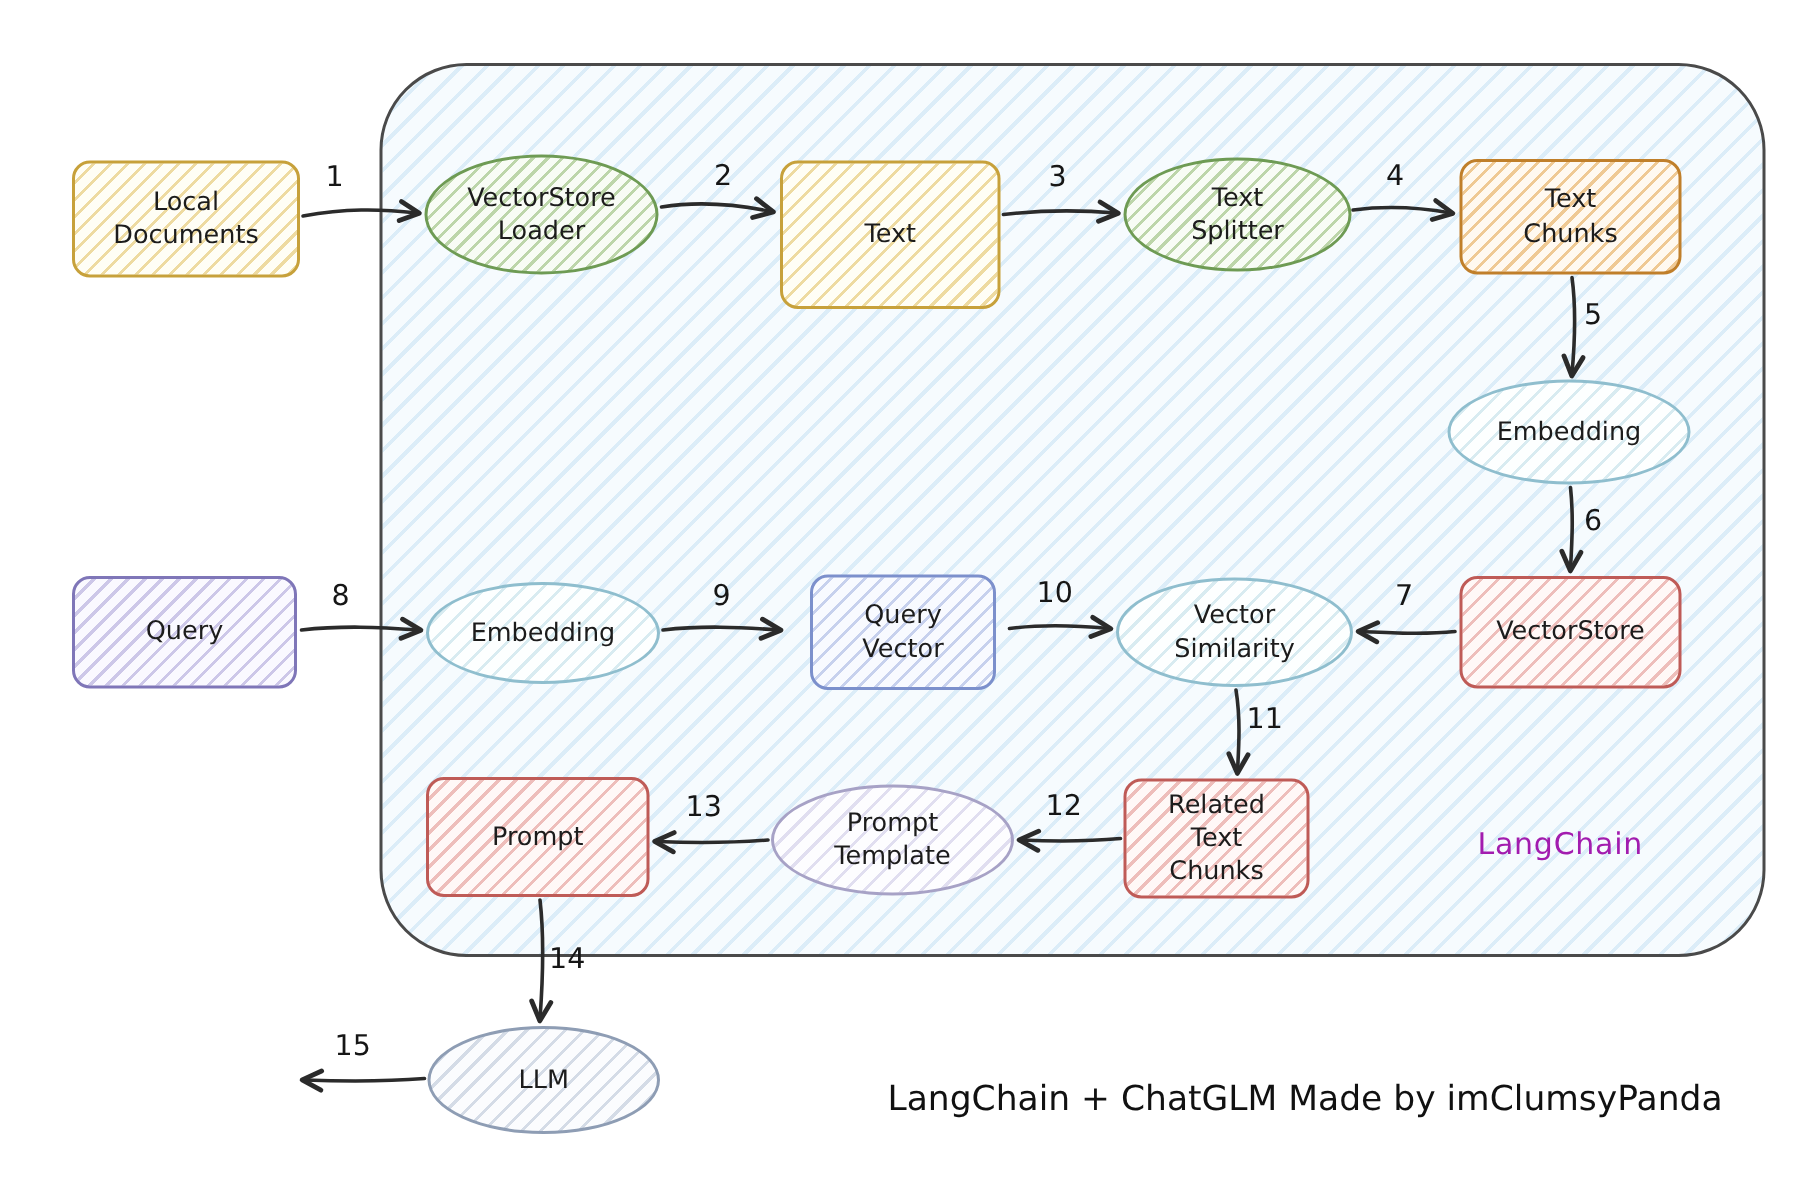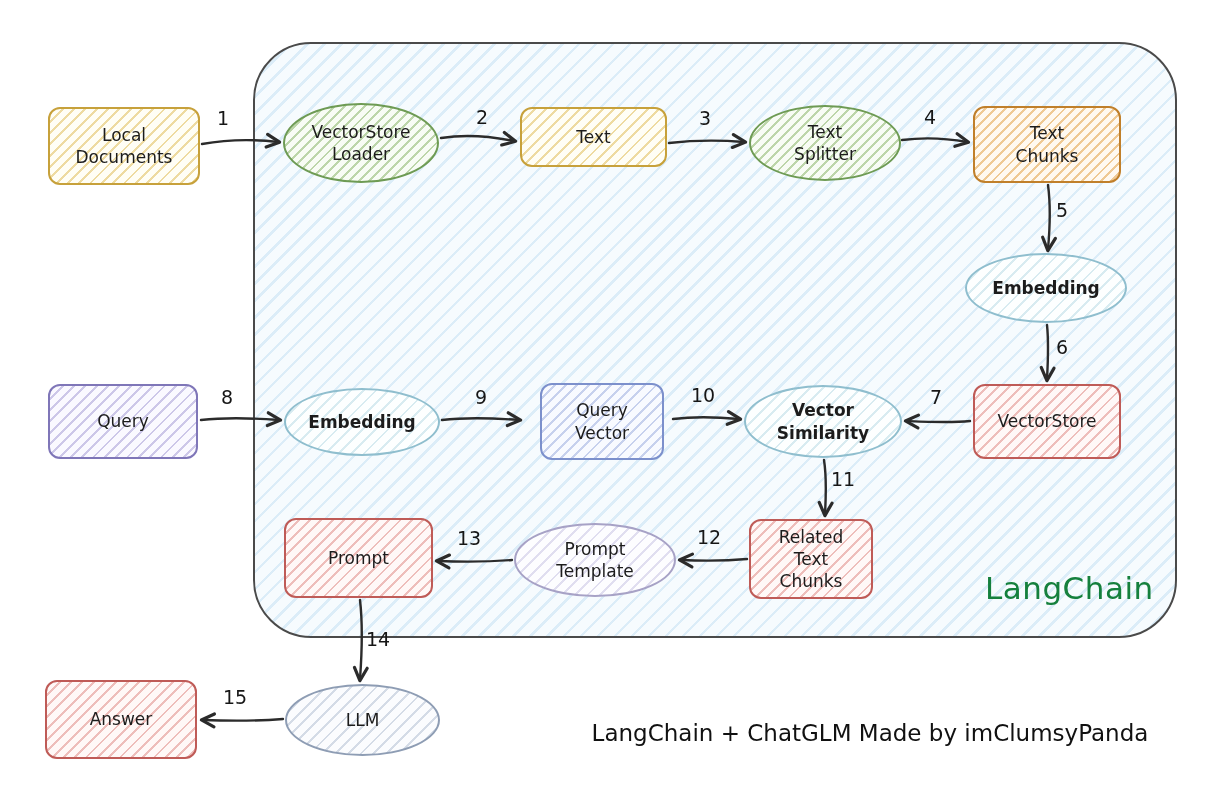--- a/index.html
+++ b/index.html
@@ -11,22 +11,22 @@
   .langchain-box {
     position:absolute; left:253px; top:42px; width:924px; height:596px;
     box-sizing:border-box;
     border:2px solid #4a4a4a; border-radius:58px;
     background-color:#f6fbfe;
     background-image:repeating-linear-gradient(135deg,
       rgba(151,200,233,0.28) 0px, rgba(151,200,233,0.28) 2.5px,
       transparent 2.5px, transparent 12px);
   }
   .langchain-label {
-    position:absolute; left:985px; top:570px; width:170px;
-    font-size:31px; font-weight:500; letter-spacing:0.5px; color:#15803d;
+    position:absolute; left:985px; top:550px; width:170px;
+    font-size:20px; font-weight:500; letter-spacing:0.5px; color:#a21caf;
   }
   .caption {
     position:absolute; left:590px; top:720px; width:560px;
     font-size:23px; font-weight:500; color:#111; text-align:center;
   }
   
   .node {
     position:absolute; box-sizing:border-box;
     display:flex; align-items:center; justify-content:center;
     text-align:center; font-size:17px; line-height:1.3; font-weight:500;
@@ -37,21 +37,21 @@
   .w72 { max-width:72px; display:inline-block; }
   .w95 { max-width:95px; display:inline-block; }
 
   .c-yellow { border-color:#C7A13B; background-color:#FFFEF5;
     background-image:repeating-linear-gradient(135deg, rgba(224,190,92,0.55) 0 2px, transparent 2px 8px); }
   .c-green { border-color:#6E9B54; background-color:#F8FCF5;
     background-image:repeating-linear-gradient(135deg, rgba(140,182,108,0.55) 0 2px, transparent 2px 7px); }
   .c-orange { border-color:#C07F2A; background-color:#FFF9F0;
     background-image:repeating-linear-gradient(135deg, rgba(226,162,72,0.55) 0 2px, transparent 2px 7px); }
   .c-teal { border-color:#8FBECE; background-color:#FDFFFF;
-    background-image:repeating-linear-gradient(135deg, rgba(172,212,224,0.45) 0 2px, transparent 2px 9px);font-weight:bold; }
+    background-image:repeating-linear-gradient(135deg, rgba(172,212,224,0.45) 0 2px, transparent 2px 9px); }
   .c-red { border-color:#BF5B57; background-color:#FFF8F7;
     background-image:repeating-linear-gradient(135deg, rgba(221,132,127,0.5) 0 2px, transparent 2px 8px); }
   .c-purple { border-color:#7F76B8; background-color:#FAF9FF;
     background-image:repeating-linear-gradient(135deg, rgba(160,150,210,0.5) 0 2px, transparent 2px 8px); }
   .c-blue { border-color:#7C90CC; background-color:#F8FAFF;
     background-image:repeating-linear-gradient(135deg, rgba(150,168,220,0.5) 0 2px, transparent 2px 8px); }
   .c-lavender { border-color:#A7A2C6; background-color:#FDFDFF;
     background-image:repeating-linear-gradient(135deg, rgba(190,185,222,0.45) 0 2px, transparent 2px 9px); }
   .c-slate { border-color:#8E9DB4; background-color:#FBFCFE;
     background-image:repeating-linear-gradient(135deg, rgba(165,180,202,0.45) 0 2px, transparent 2px 9px); }
@@ -109,21 +109,21 @@
   <span class="edge-num" style="left:457px;top:527px">13</span>
   <span class="edge-num" style="left:366px;top:628px">14</span>
   <span class="edge-num" style="left:223px;top:686px">15</span>
 
   <div class="node rect c-yellow" style="left:48px;top:107px;width:152px;height:78px">
     <span>Local Documents</span>
   </div>
   <div class="node ellipse c-green" style="left:283px;top:103px;width:156px;height:80px">
     <span>VectorStore Loader</span>
   </div>
-  <div class="node rect c-yellow" style="left:520px;top:107px;width:147px;height:60px">
+  <div class="node rect c-yellow" style="left:520px;top:107px;width:147px;height:99px">
     <span>Text</span>
   </div>
   <div class="node ellipse c-green" style="left:749px;top:105px;width:152px;height:76px">
     <span class="w95">Text Splitter</span>
   </div>
   <div class="node rect c-orange" style="left:973px;top:106px;width:148px;height:77px">
     <span class="w72">Text Chunks</span>
   </div>
 
   <div class="node ellipse c-teal" style="left:965px;top:253px;width:162px;height:70px">
@@ -152,19 +152,16 @@
   <div class="node ellipse c-lavender" style="left:514px;top:523px;width:162px;height:74px">
     <span class="w95">Prompt Template</span>
   </div>
   <div class="node ellipse c-slate" style="left:285px;top:684px;width:155px;height:72px">
     <span>LLM</span>
   </div>
 
   <div class="node rect c-red" style="left:284px;top:518px;width:149px;height:80px">
     <span>Prompt</span>
   </div>
-  <div class="node rect c-red" style="left:45px;top:680px;width:152px;height:79px">
-    <span>Answer</span>
-  </div>
 
   <div class="caption">LangChain + ChatGLM Made by imClumsyPanda</div>
 
 </div>
 
 </body></html>

